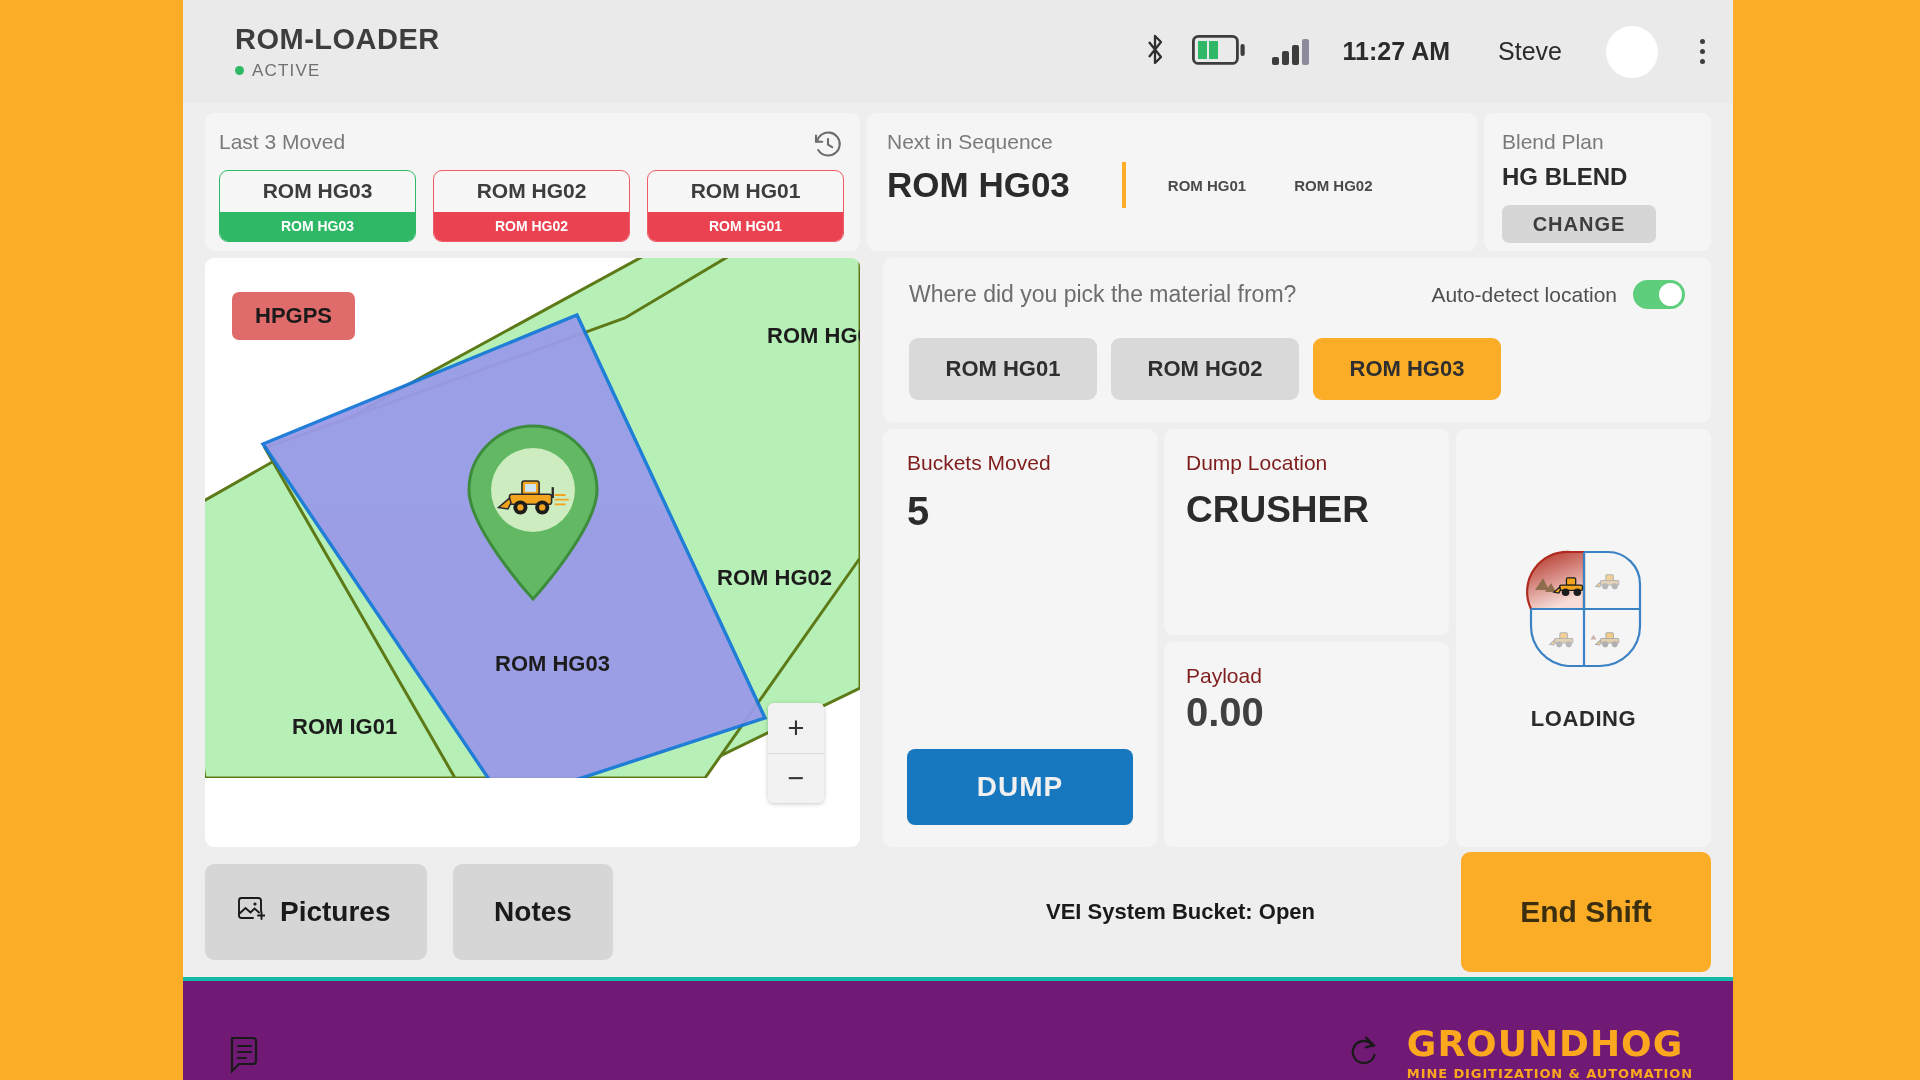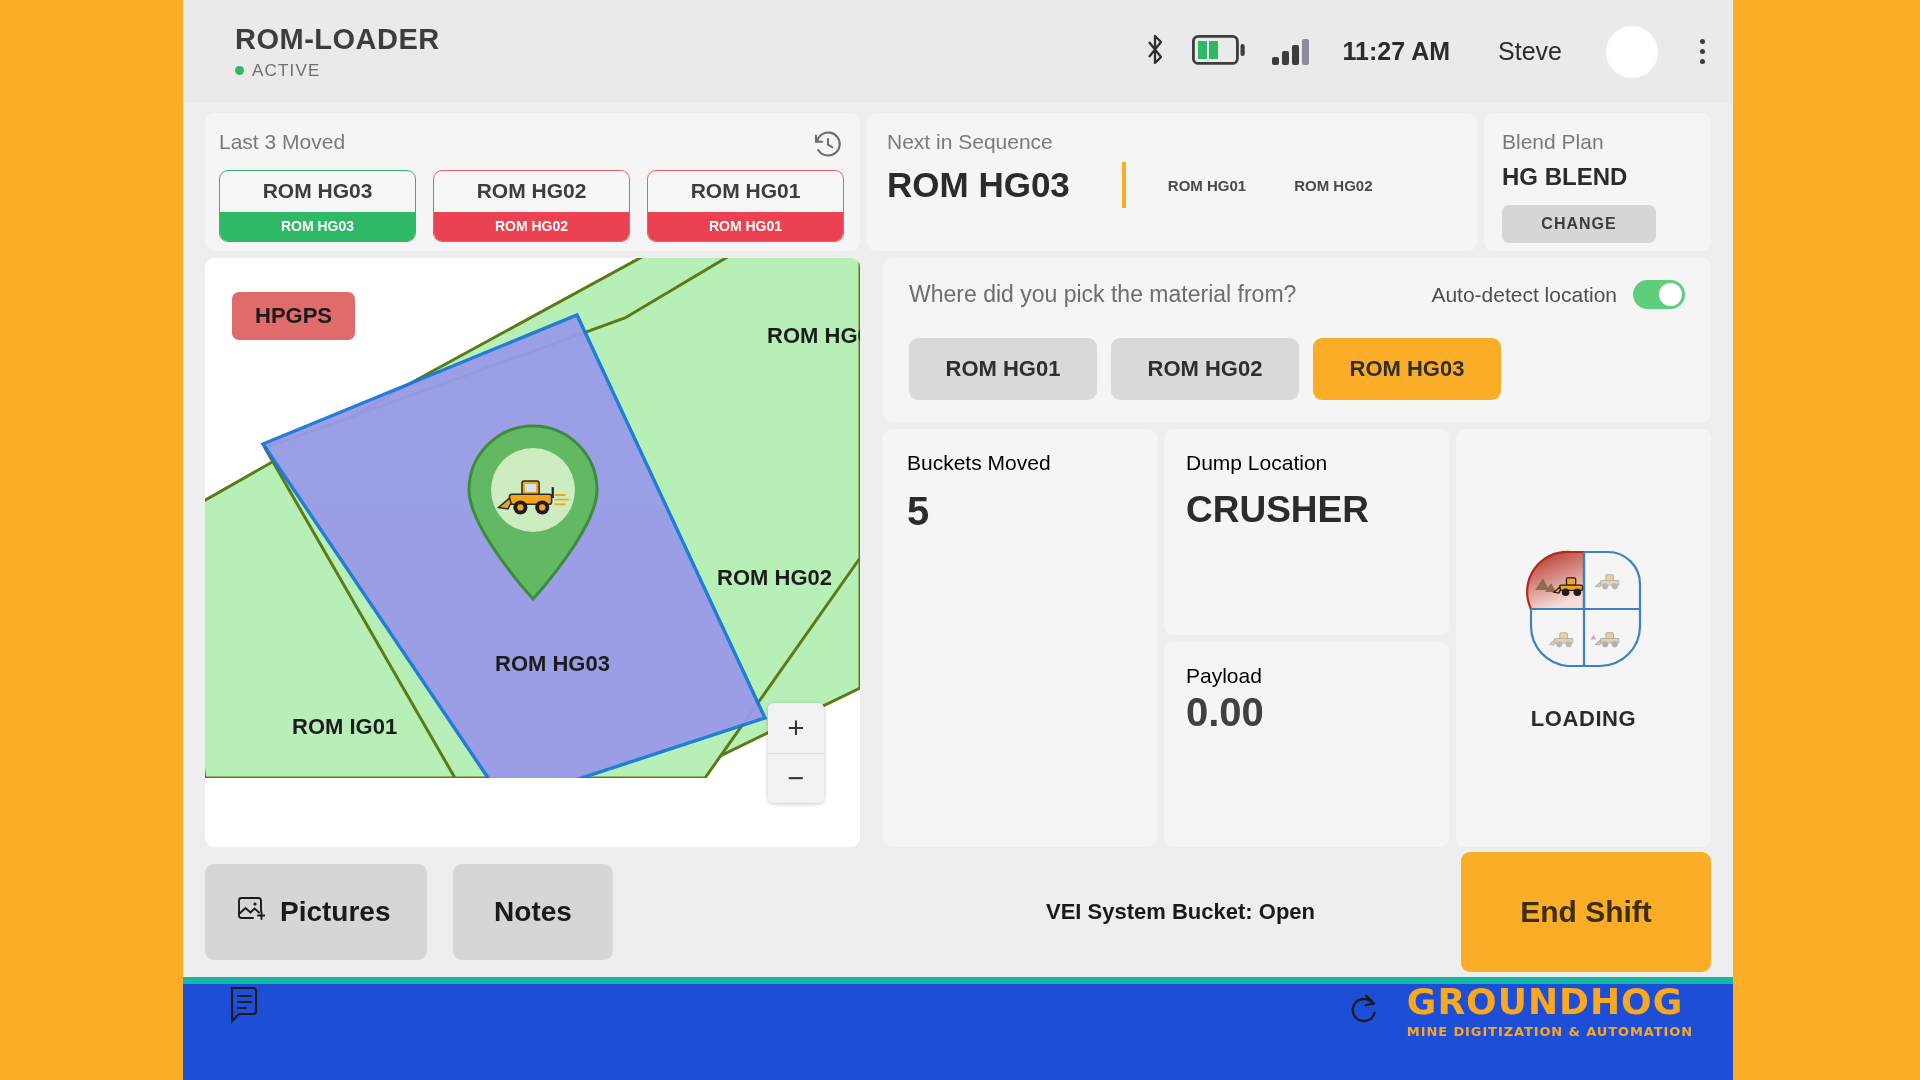--- a/index.html
+++ b/index.html
@@ -95,21 +95,21 @@
   .seq-upcoming { display: flex; gap: 48px; }
   .seq-upcoming span { font-size: 15px; font-weight: bold; color: #4a4a4a; }
 
   
   .blend { flex: 1; padding: 17px 18px 0 18px; }
   .blend-value { font-size: 24px; font-weight: bold; color: #2b2b2b; margin-top: 9px; }
   .blend-change {
     margin-top: 14px; width: 154px; height: 38px;
     background: #d6d6d6; border: none; border-radius: 7px;
     font-family: "Liberation Sans", sans-serif;
-    font-size: 16px; font-weight: bold; color: #3d3d3d; letter-spacing: 1px;
+    font-size: 20px; font-weight: bold; color: #3d3d3d; letter-spacing: 1px;
     cursor: pointer;
   }
 
   
   .row-2 { display: flex; gap: 23px; margin-top: 7px; flex: 1 1 auto; }
 
   
   .map {
     width: 655px; background: #ffffff; border-radius: 9px;
     position: relative; overflow: hidden;
@@ -162,21 +162,21 @@
   .pick-opts { display: flex; gap: 14px; margin-top: 29px; }
   .pick-btn {
     width: 188px; height: 62px; border: none; border-radius: 9px;
     background: #d9d9d9; font-family: "Liberation Sans", sans-serif;
     font-size: 22px; font-weight: bold; color: #2f2f2f; cursor: pointer;
   }
   .pick-btn.active { background: #FBAD28; }
 
   .stats-row { display: flex; gap: 7px; flex: 1; }
   .buckets { width: 274px; padding: 22px 24px; display: flex; flex-direction: column; }
-  .stat-label { font-size: 21px; color: #000000; }
+  .stat-label { font-size: 21px; color: #7f1d1d; }
   .buckets-value { font-size: 40px; font-weight: bold; color: #2b2b2b; margin-top: 14px; }
   .dump-btn {
     margin-top: auto; height: 76px; background: #1878bf;
     border: none; border-radius: 8px;
     font-family: "Liberation Sans", sans-serif;
     font-size: 28px; font-weight: bold; color: #f0f0f0;
     letter-spacing: 1px; cursor: pointer;
   }
   .mid-stats { width: 285px; display: flex; flex-direction: column; gap: 7px; }
   .mid-stats .card { flex: 1; padding: 22px 22px; }
@@ -208,23 +208,23 @@
   .endshift {
     margin-left: 120px; width: 250px; height: 120px;
     background: #FBAD28; border: none; border-radius: 9px;
     font-family: "Liberation Sans", sans-serif;
     font-size: 30px; font-weight: bold; color: #3b2f10;
     cursor: pointer;
   }
 
   
   .footer {
-    height: 103px; background: #1d4ed8;
-    display: flex; align-items: flex-start; padding: 0 40px 0 42px;
-    flex: 0 0 auto; border-top: 7px solid #14b8a6;
+    height: 103px; background: #701a75;
+    display: flex; align-items: flex-end; padding: 0 40px 0 42px;
+    flex: 0 0 auto; border-top: 4px solid #14b8a6;
   }
   .footer-spacer { flex: 1; }
   .logo-wrap { display: flex; align-items: center; gap: 28px; }
   .logo-text { line-height: 1; }
   .logo-main {
     font-size: 36px; font-weight: bold; color: #FBA81E;
     letter-spacing: 1px; font-family: "DejaVu Sans", sans-serif;
   }
   .logo-sub {
     font-size: 13px; font-weight: bold; color: #FBA81E;
@@ -384,20 +384,21 @@
             <button class="pick-btn">ROM HG02</button>
             <button class="pick-btn active">ROM HG03</button>
           </div>
         </div>
 
         <div class="stats-row">
 
           <div class="card buckets">
             <div class="stat-label">Buckets Moved</div>
             <div class="buckets-value">5</div>
+            <button class="dump-btn">DUMP</button>
           </div>
 
           <div class="mid-stats">
             <div class="card">
               <div class="stat-label">Dump Location</div>
               <div class="dump-loc-value">CRUSHER</div>
             </div>
             <div class="card">
               <div class="stat-label">Payload</div>
               <div class="payload-value">0.00</div>

